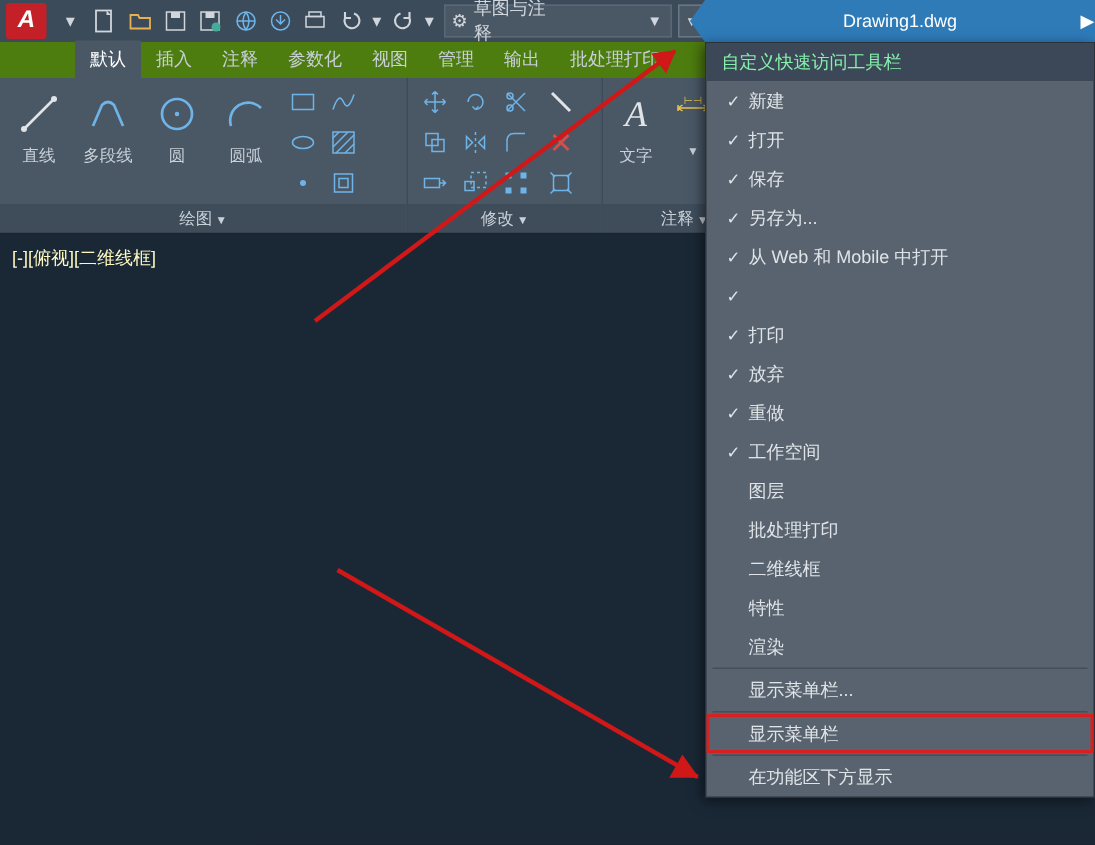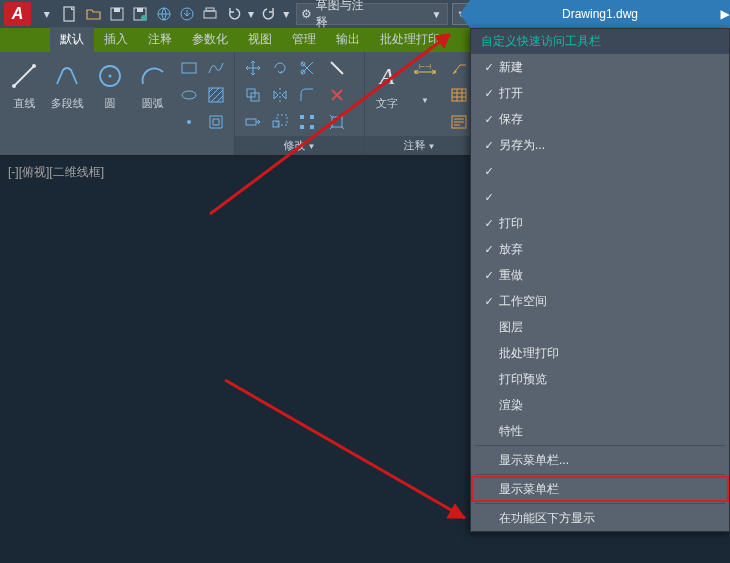--- a/index.html
+++ b/index.html
@@ -35,24 +35,24 @@
   .bigbtn .ic svg { width:28px; height:28px; }
   .smallgrid { display:grid; grid-template-columns: repeat(3, 24px); grid-auto-rows:24px; gap:3px; }
   .smallgrid.two { grid-template-columns: repeat(2, 24px);}
   .sbtn { width:24px; height:24px; display:flex; align-items:center; justify-content:center; color:#6fb4e8; cursor:pointer;}
   .sbtn svg { width:18px; height:18px;}
   .sbtn.orange { color:#e89f4a;}
   .sbtn.red { color:#d05050;}
   .sbtn.white { color:#e0e4e8;}
   
   .canvas { position: absolute; top: 156px; left: 0; right: 0; bottom: 0; background: #1a2836; }
-  .viewport-label { position: absolute; top: 8px; left: 8px; color: #a3a3a3; font-size: 12px; }
+  .viewport-label { position: absolute; top: 8px; left: 8px; color: #fef9c3; font-size: 12px; }
   
   .dropdown-menu { position: absolute; top: 28px; right: 0; width: 260px; background: #58636f; border: 1px solid #2a333d; box-shadow: -2px 2px 8px rgba(0,0,0,0.5); z-index: 100; }
-  .menu-header { background: #3c4857; color: #14b8a6; padding: 4px 10px; font-size: 12px; }
+  .menu-header { background: #3c4857; color: #86efac; padding: 4px 10px; font-size: 12px; }
   .menu-item { display: flex; align-items: center; height: 26px; padding: 0 10px 0 8px; color: #e0e4e8; font-size: 12px; cursor: pointer; }
   .menu-item .chk { width: 20px; text-align:center; color:#e0e4e8; font-size:11px;}
   .menu-sep { height: 1px; background: #444f5a; margin: 1px 4px; }
   .menu-item.highlighted { outline: 2px solid #d82020; outline-offset: -2px; }
   
   .arrow-annotation { position:absolute; pointer-events:none; z-index:200;}
   .arrow-annotation polygon, .arrow-annotation line { stroke:#d01818; fill:#d01818;}
 </style>
 </head>
 <body>
@@ -135,21 +135,21 @@
   <div class="ribbon-tab">注释</div>
   <div class="ribbon-tab">参数化</div>
   <div class="ribbon-tab">视图</div>
   <div class="ribbon-tab">管理</div>
   <div class="ribbon-tab">输出</div>
   <div class="ribbon-tab">批处理打印</div>
 </div>
 
 <div class="ribbon">
 
-  <div class="panel" style="width:235px">
+  <div class="panel" style="width:272px">
     <div class="panel-body">
       <div class="bigbtn">
         <span class="ic">
             <svg viewBox="0 0 28 28">
               <line x1="4" y1="24" x2="24" y2="4" stroke="#e0e4e8" stroke-width="1.8"></line>
               <circle cx="4" cy="24" r="2" fill="#e0e4e8"></circle>
               <circle cx="24" cy="4" r="2" fill="#e0e4e8"></circle>
             </svg>
           </span>
         <span>直线</span>
@@ -206,20 +206,21 @@
               <circle cx="9" cy="9" r="2" fill="currentColor"></circle>
             </svg>
           </span>
         <span class="sbtn">
             <svg viewBox="0 0 18 18">
               <path d="M3 3 L15 3 L15 15 L3 15 Z M6 6 L12 6 L12 12 L6 12 Z" fill="none" stroke="currentColor"></path>
             </svg>
           </span>
       </div>
     </div>
+    <div class="panel-title"><span>绘图</span><span class="dd">▼</span></div>
   </div>
 
   <div class="panel" style="width:130px">
     <div class="panel-body">
       <div class="smallgrid">
         <span class="sbtn">
             <svg viewBox="0 0 18 18">
               <path d="M9 2 L9 16 M2 9 L16 9 M9 2 L7 4 M9 2 L11 4 M2 9 L4 7 M2 9 L4 11 M16 9 L14 7 M16 9 L14 11 M9 16 L7 14 M9 16 L11 14" stroke="currentColor" fill="none"></path>
             </svg>
           </span>
@@ -357,20 +358,21 @@
   <div class="menu-item">
       <span class="chk">✓</span>
       <span>保存</span>
     </div>
   <div class="menu-item">
       <span class="chk">✓</span>
       <span>另存为...</span>
     </div>
   <div class="menu-item">
       <span class="chk">✓</span>
+      <span>从 Web 和 Mobile 中打开</span>
     </div>
   <div class="menu-item">
       <span class="chk">✓</span>
     </div>
   <div class="menu-item">
       <span class="chk">✓</span>
       <span>打印</span>
     </div>
   <div class="menu-item">
       <span class="chk">✓</span>
@@ -387,29 +389,29 @@
   <div class="menu-item">
       <span class="chk"></span>
       <span>图层</span>
     </div>
   <div class="menu-item">
       <span class="chk"></span>
       <span>批处理打印</span>
     </div>
   <div class="menu-item">
       <span class="chk"></span>
-      <span>打印预览</span>
+      <span>二维线框</span>
+    </div>
+  <div class="menu-item">
+      <span class="chk"></span>
+      <span>特性</span>
     </div>
   <div class="menu-item">
       <span class="chk"></span>
       <span>渲染</span>
-    </div>
-  <div class="menu-item">
-      <span class="chk"></span>
-      <span>特性</span>
     </div>
   <div class="menu-sep"></div>
   <div class="menu-item">
       <span class="chk"></span>
       <span>显示菜单栏...</span>
     </div>
   <div class="menu-sep"></div>
   <div class="menu-item highlighted">
       <span class="chk"></span>
       <span>显示菜单栏</span>

